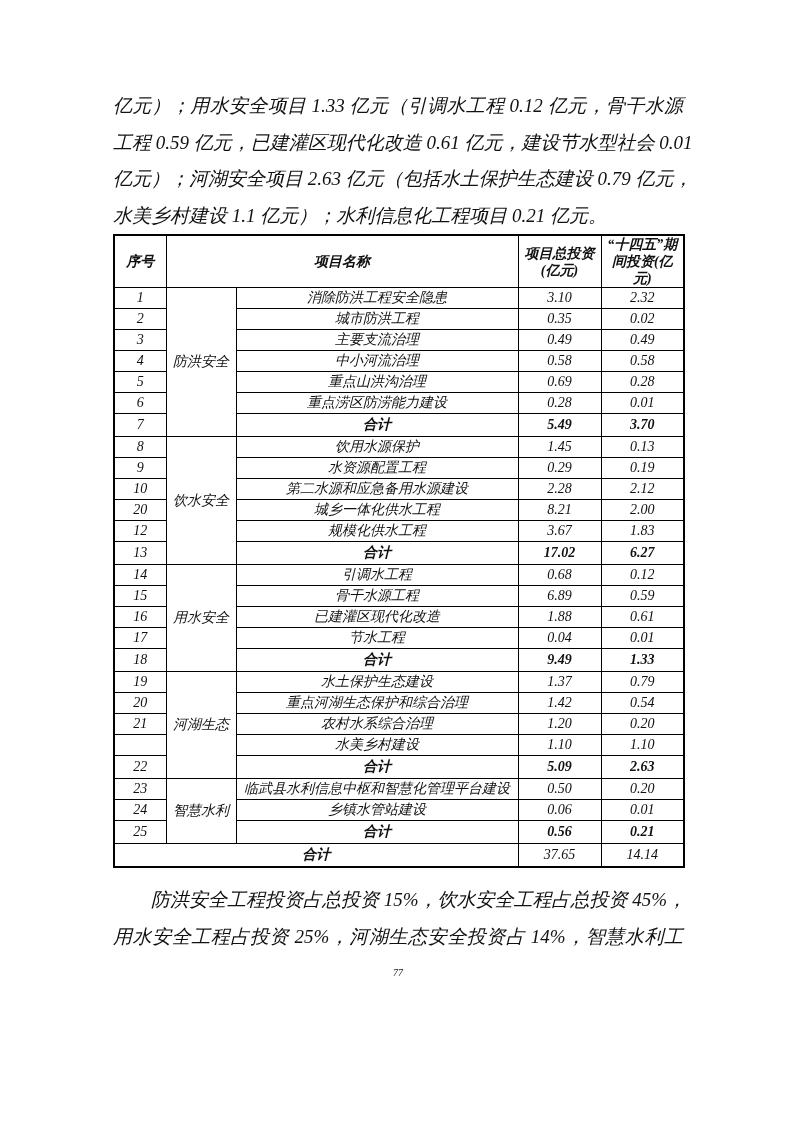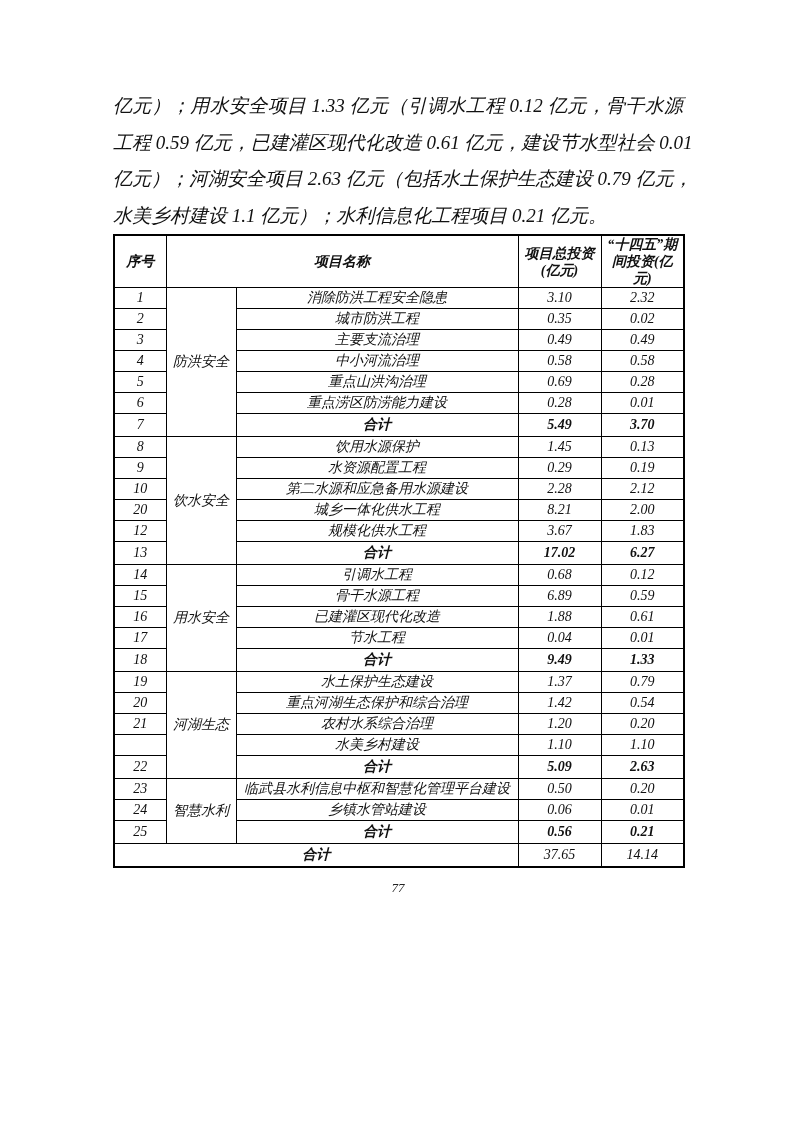--- a/index.html
+++ b/index.html
@@ -56,21 +56,21 @@
   tr.grand td { height: 22px; }
   tr.grand td.label { font-weight: bold; }
   col.c-num { width: 52px; }
   col.c-grp { width: 70px; }
   col.c-name { width: 282px; }
   col.c-val { width: 83px; }
   .closing { margin-top: 14px; }
   .page-number {
     margin-top: 12px;
     text-align: center;
-    font-size: 13px;
+    font-size: 10px;
     color: #222;
   }
 </style>
 </head>
 <body>
 
 <div class="page">
 
   <div class="para intro">
     <div class="line">亿元）；用水安全项目 1.33 亿元（引调水工程 0.12 亿元，骨干水源</div>
@@ -259,16 +259,20 @@
           <td class="val">0.21</td>
         </tr>
         <tr class="grand">
           <td class="label" colspan="3">合计</td>
           <td class="val">37.65</td>
           <td class="val">14.14</td>
         </tr>
       </tbody>
   </table>
 
+  <div class="para closing">
+    <div class="line indent">防洪安全工程投资占总投资 15%，饮水安全工程占总投资 45%，</div>
+    <div class="line">用水安全工程占投资 25%，河湖生态安全投资占 14%，智慧水利工</div>
+  </div>
 
   <div class="page-number">77</div>
 
 </div>
 
 </body></html>

